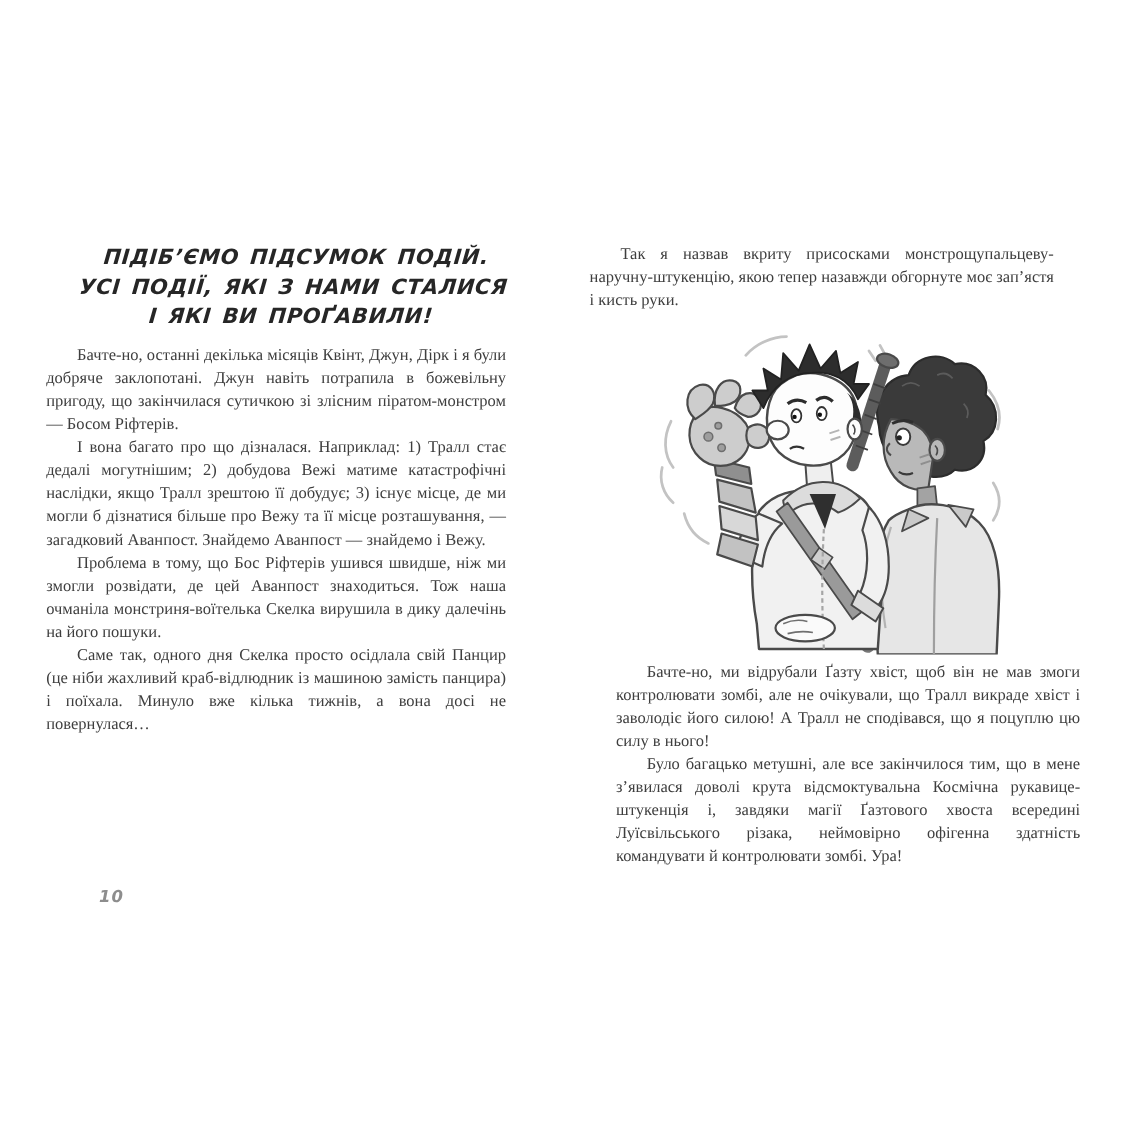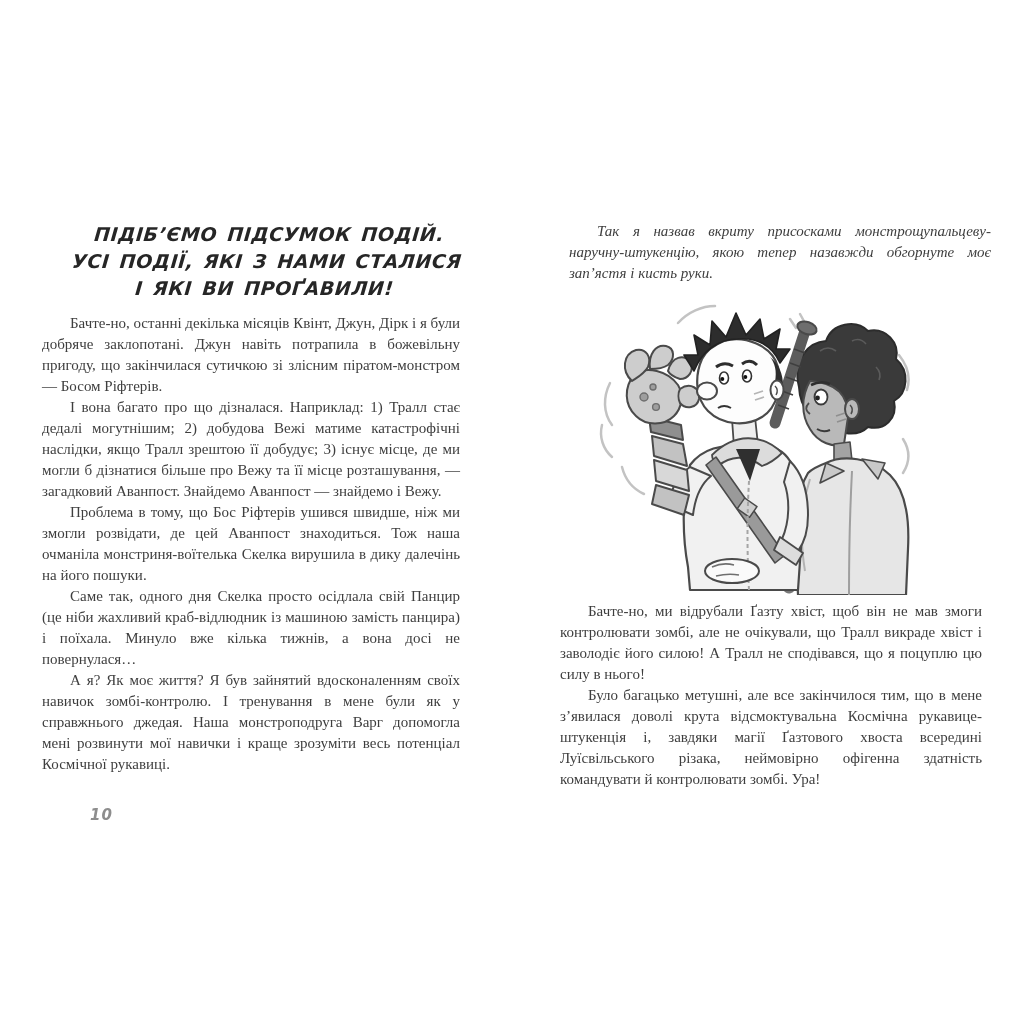--- a/index.html
+++ b/index.html
@@ -16,21 +16,21 @@
     font-size:19px;line-height:27px;letter-spacing:0.6px;word-spacing:3px;
     transform:skewX(-5deg);
   }
   .bodytext{
     position:absolute;width:418px;
     font-size:15px;line-height:21px;color:#3e3e3e;
     text-align:justify;
   }
   .bodytext p{margin:0;text-indent:28px;}
   #left-body{left:42px;top:313px;}
-  #right-top{left:569px;top:221px;width:422px;font-style:italic;}
+  #right-top{left:536px;top:221px;width:422px;}
   #right-bottom{left:560px;top:601px;width:422px;}
   .pagenum{
     position:absolute;top:806px;
     font-family:"DejaVu Sans", sans-serif;font-style:italic;font-weight:600;
     font-size:15px;color:#8d8d8d;letter-spacing:1px;
   }
   #pagenum-left{left:62px;margin-left:28px;}
   .illustration{
     position:absolute;left:594px;top:297px;width:318px;height:298px;
   }
@@ -44,21 +44,20 @@
     <div>ПІДІБ’ЄМО ПІДСУМОК ПОДІЙ.</div>
     <div>УСІ ПОДІЇ, ЯКІ З НАМИ СТАЛИСЯ</div>
     <div>І ЯКІ ВИ ПРОҐАВИЛИ!</div>
   </div>
 
   <div class="bodytext" id="left-body">
     <p>Бачте-но, останні декілька місяців Квінт, Джун, Дірк і я були добряче заклопотані. Джун навіть потрапила в божевільну пригоду, що закінчилася сутичкою зі злісним піратом-монстром — Босом Ріфтерів.</p>
     <p>І вона багато про що дізналася. Наприклад: 1) Тралл стає дедалі могутнішим; 2) добудова Вежі матиме катастрофічні наслідки, якщо Тралл зрештою її добудує; 3) існує місце, де ми могли б дізнатися більше про Вежу та її місце розташування, — загадковий Аванпост. Знайдемо Аванпост — знайдемо і Вежу.</p>
     <p>Проблема в тому, що Бос Ріфтерів ушився швидше, ніж ми змогли розвідати, де цей Аванпост знаходиться. Тож наша очманіла монстриня-воїтелька Скелка вирушила в дику далечінь на його пошуки.</p>
     <p>Саме так, одного дня Скелка просто осідлала свій Панцир (це ніби жахливий краб-відлюдник із машиною замість панцира) і поїхала. Минуло вже кілька тижнів, а вона досі не повернулася…</p>
-    <p>А я? Як моє життя? Я був зайнятий вдосконаленням своїх навичок зомбі-контролю. І тренування в мене були як у справжнього джедая. Наша монстроподруга Варг допомогла мені розвинути мої навички і краще зрозуміти весь потенціал Космічної рукавиці.</p>
   </div>
 
   <div class="pagenum" id="pagenum-left">10</div>
 </div>
 
 <div class="page">
   <div class="bodytext" id="right-top">
     <p>Так я назвав вкриту присосками монстрощупальцеву-наручну-штукенцію, якою тепер назавжди обгорнуте моє зап’ястя і кисть руки.</p>
   </div>
 

